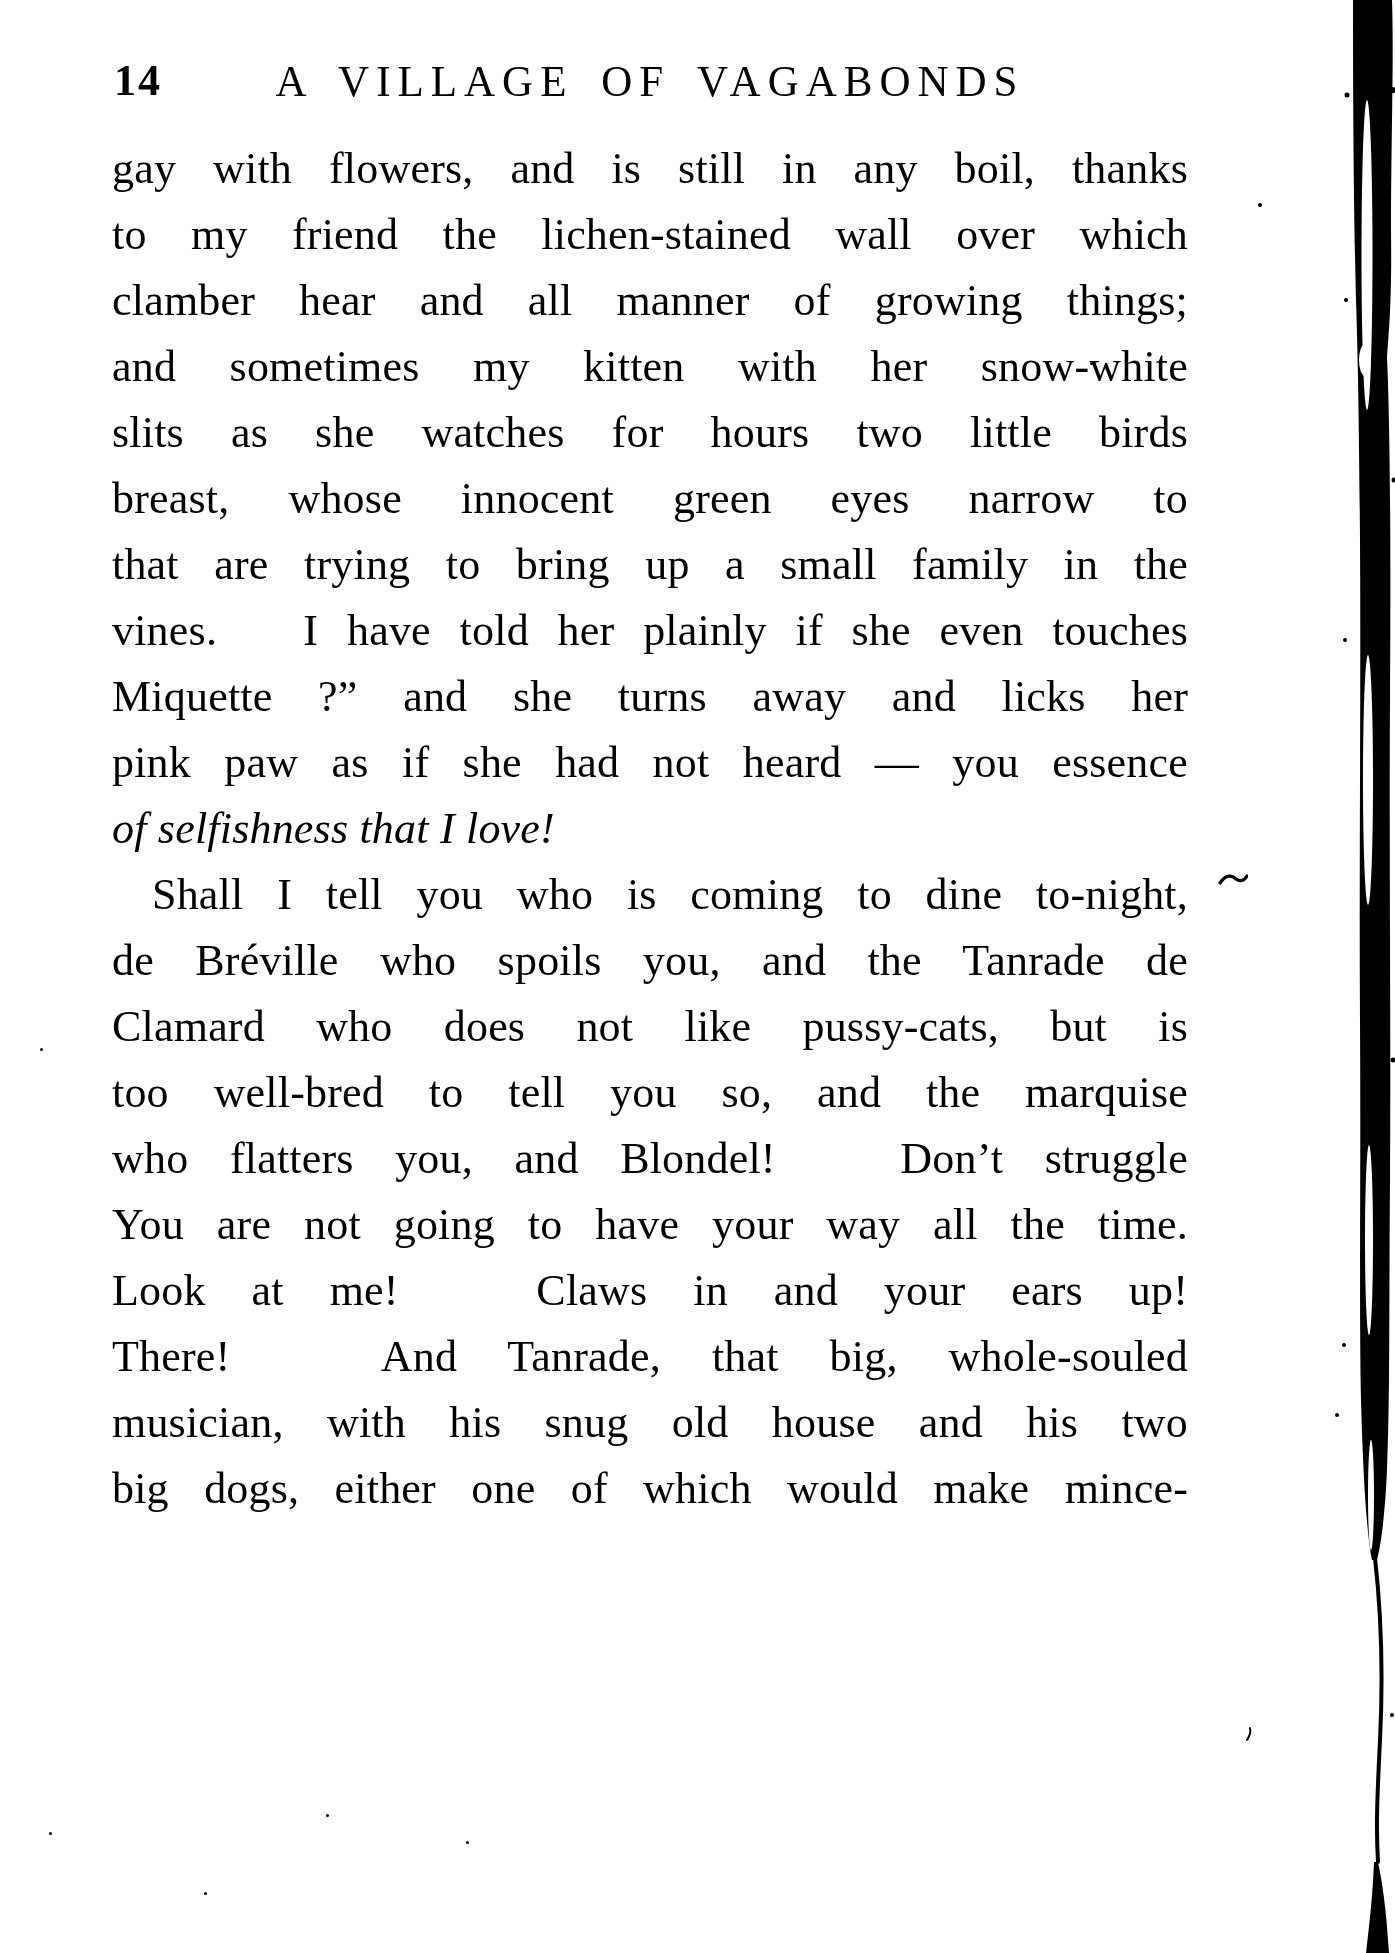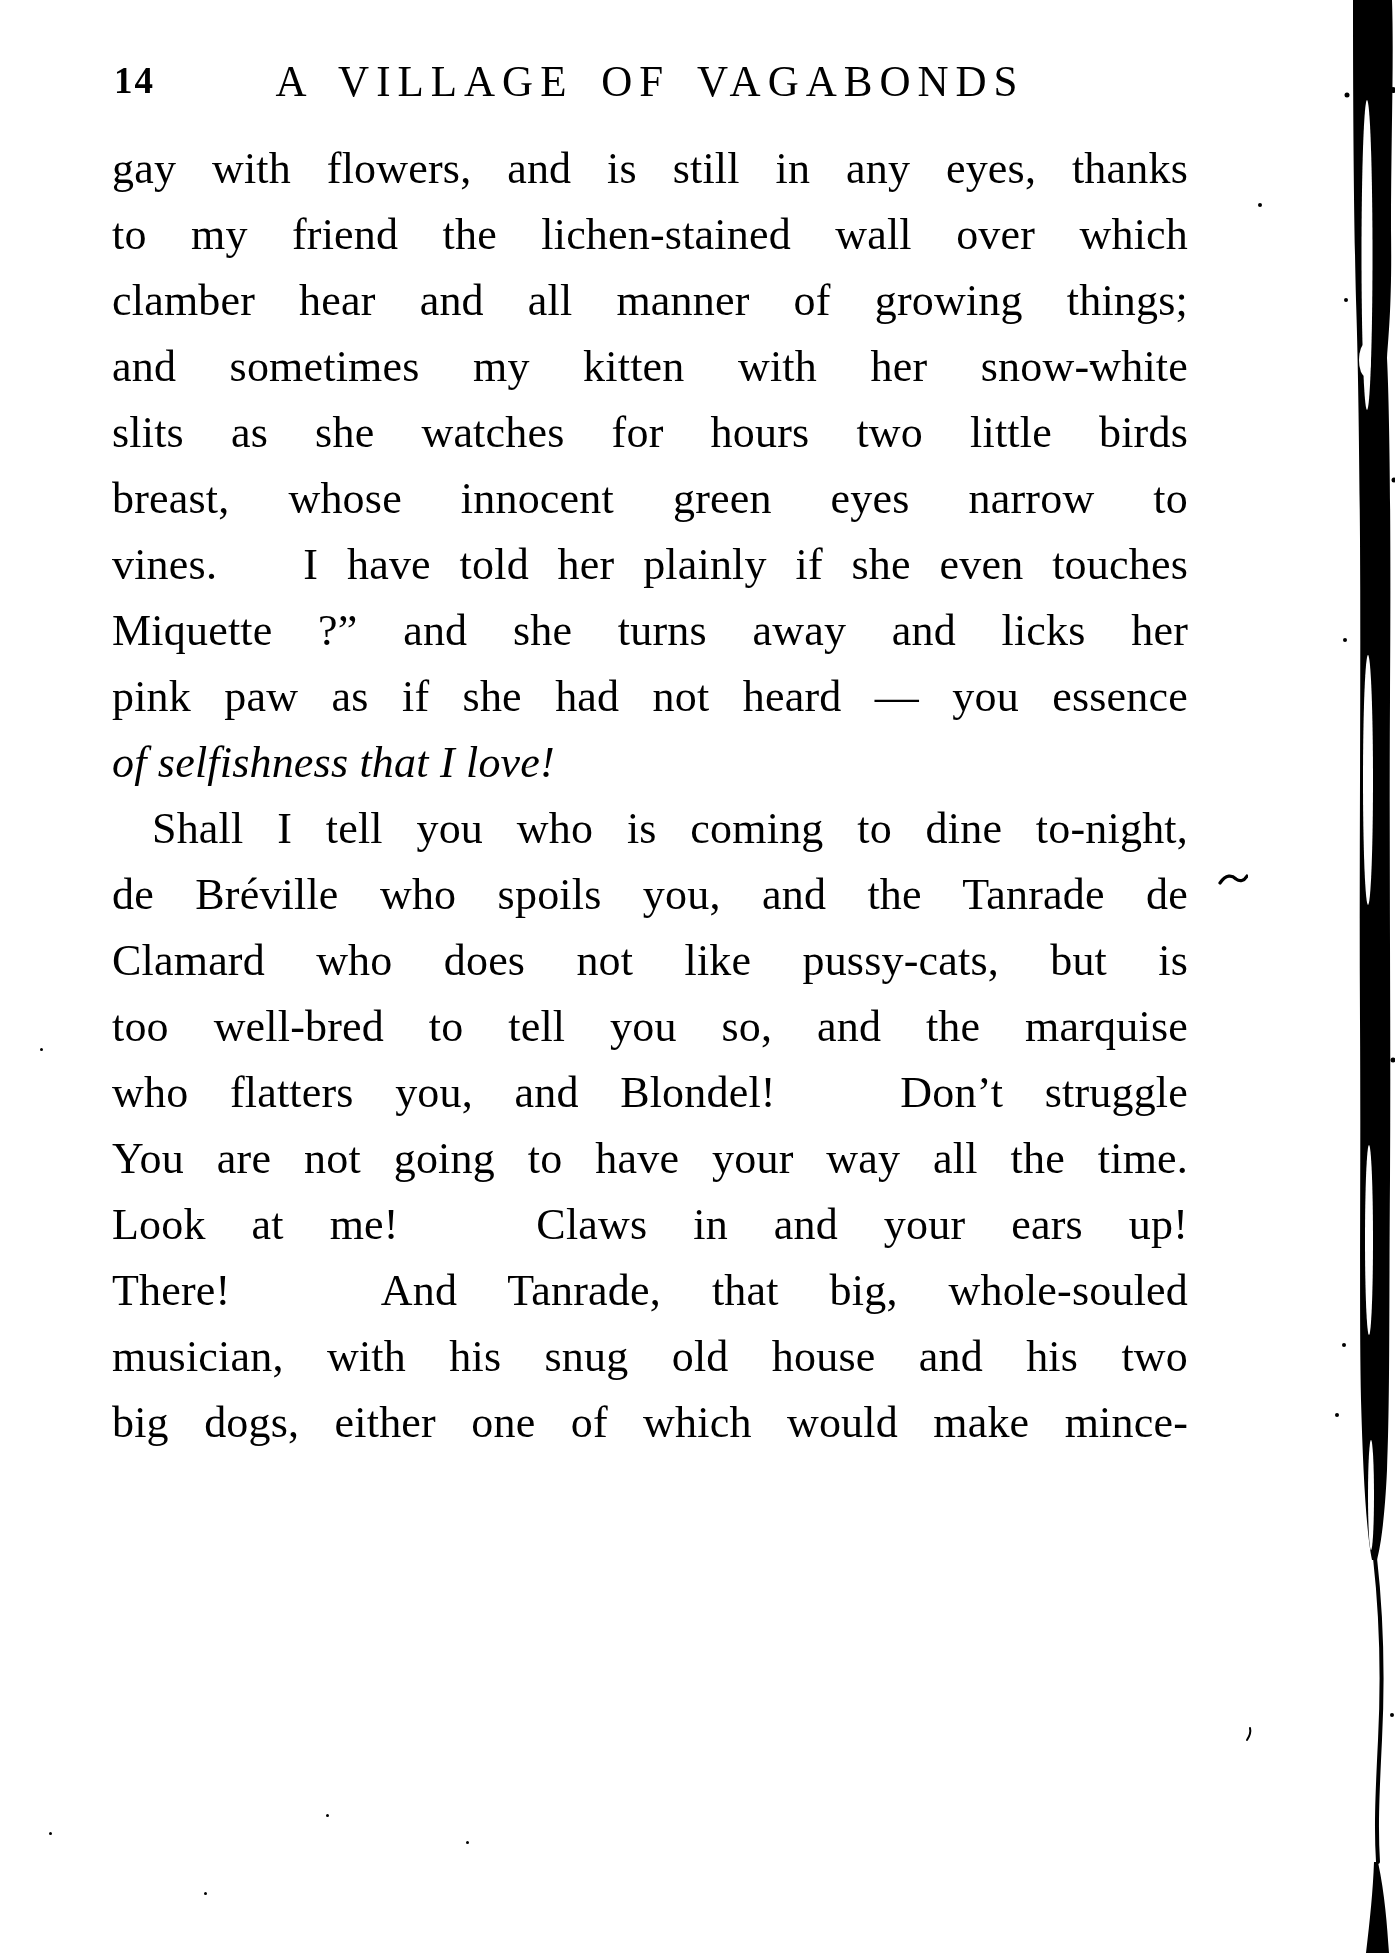--- a/index.html
+++ b/index.html
@@ -12,21 +12,21 @@
     color:#000;
   }
   
   #header{
     position:absolute;
     left:112px;top:56px;width:1076px;height:50px;
     line-height:50px;
   }
   #page-number{
     position:absolute;left:2px;top:0;
-    font-size:37px;font-weight:bold;letter-spacing:2px;
+    font-size:44px;font-weight:bold;letter-spacing:2px;
   }
   #running-title{
     display:block;text-align:center;
     font-size:43px;font-weight:normal;
     letter-spacing:7px;word-spacing:10px;
     transform:scaleY(1.05);
   }
   
   #body-text{
     position:absolute;
@@ -62,26 +62,27 @@
 <body>
 
 <div id="page">
 
   <div id="header">
     <span id="page-number">14</span>
     <span id="running-title">A VILLAGE OF VAGABONDS</span>
   </div>
 
   <div id="body-text">
-    <div class="text-line">gay with flowers, and is still in any eyes, thanks</div>
+    <div class="text-line">gay with flowers, and is still in any boil, thanks</div>
     <div class="text-line">to my friend the lichen-stained wall over which</div>
     <div class="text-line">clamber hear and all manner of growing things;</div>
     <div class="text-line">and sometimes my kitten with her snow-white</div>
     <div class="text-line">slits as she watches for hours two little birds</div>
     <div class="text-line">breast, whose innocent green eyes narrow to</div>
+    <div class="text-line">that are trying to bring up a small family in the</div>
     <div class="text-line">vines.   I have told her plainly if she even touches</div>
     <div class="text-line">Miquette ?” and she turns away and licks her</div>
     <div class="text-line">pink paw as if she had not heard — you essence</div>
     <div class="text-line no-justify">of selfishness that I love!</div>
     <div class="text-line indent">Shall I tell you who is coming to dine to-night,</div>
     <div class="text-line">de Bréville who spoils you, and the Tanrade de</div>
     <div class="text-line">Clamard who does not like pussy-cats, but is</div>
     <div class="text-line">too well-bred to tell you so, and the marquise</div>
     <div class="text-line">who flatters you, and Blondel!   Don’t struggle</div>
     <div class="text-line">You are not going to have your way all the time.</div>

